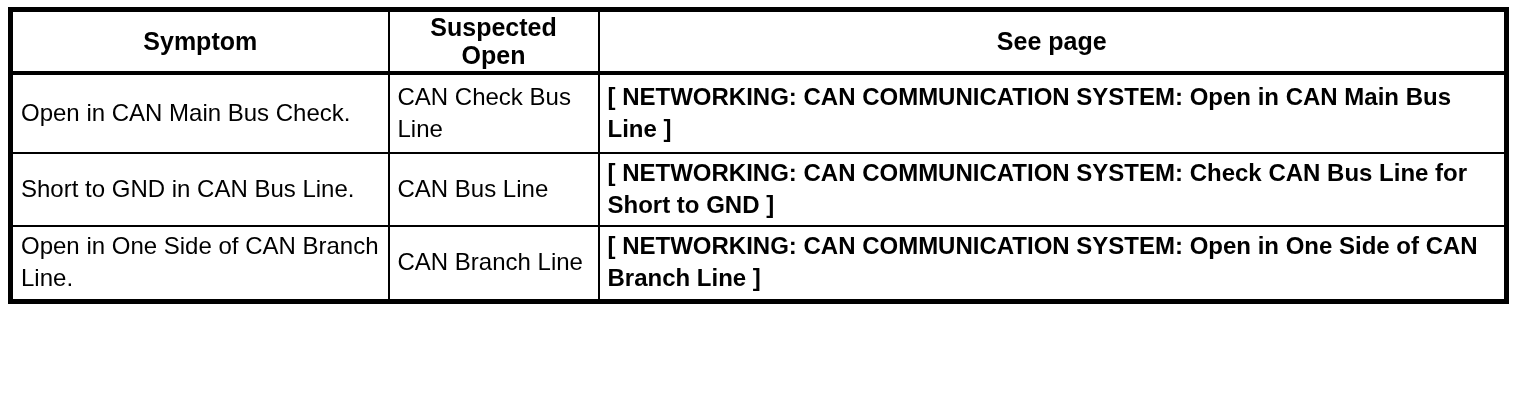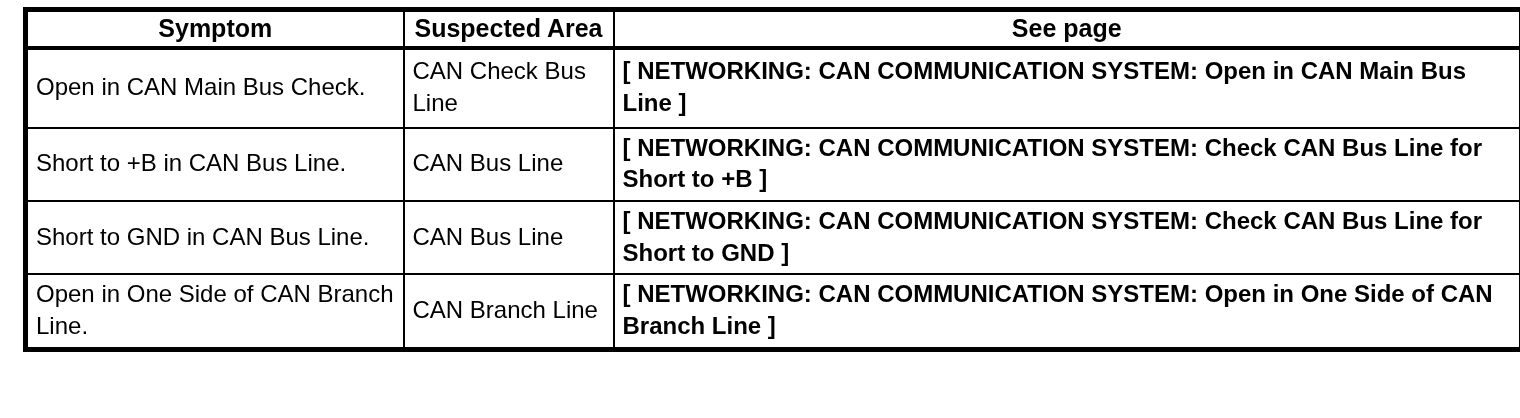--- a/index.html
+++ b/index.html
@@ -6,21 +6,21 @@
     margin: 0;
     padding: 0;
     background: #ffffff;
     font-family: "Liberation Sans", sans-serif;
     color: #000000;
   }
   .page {
     width: 1232px;
     height: 418px;
     box-sizing: border-box;
-    padding: 7px 10px 6px 23px;
+    padding: 7px 10px 6px 8px;
     background: #ffffff;
   }
   table.symptom-table {
     border-collapse: collapse;
     table-layout: fixed;
     width: 1496px;
     background: #ffffff;
   }
   table.symptom-table th,
   table.symptom-table td {
@@ -68,37 +68,32 @@
 <div class="page">
   <table class="symptom-table">
     <colgroup>
       <col class="col-symptom">
       <col class="col-suspected">
       <col class="col-seepage">
     </colgroup>
     <thead>
       <tr>
         <th>Symptom</th>
-        <th>Suspected Area</th>
+        <th>Suspected Open</th>
         <th>See page</th>
       </tr>
     </thead>
     <tbody id="table-body">
   <tr>
     <td>Open in CAN Main Bus Check.</td>
     <td>CAN Check Bus Line</td>
     <td class="see-page">[ NETWORKING: CAN COMMUNICATION SYSTEM: Open in CAN Main Bus Line ]</td>
   </tr>
 
 
-  <tr>
-    <td>Short to +B in CAN Bus Line.</td>
-    <td>CAN Bus Line</td>
-    <td class="see-page">[ NETWORKING: CAN COMMUNICATION SYSTEM: Check CAN Bus Line for Short to +B ]</td>
-  </tr>
 
   <tr>
     <td>Short to GND in CAN Bus Line.</td>
     <td>CAN Bus Line</td>
     <td class="see-page">[ NETWORKING: CAN COMMUNICATION SYSTEM: Check CAN Bus Line for Short to GND ]</td>
   </tr>
 
   <tr>
     <td>Open in One Side of CAN Branch Line.</td>
     <td>CAN Branch Line</td>

